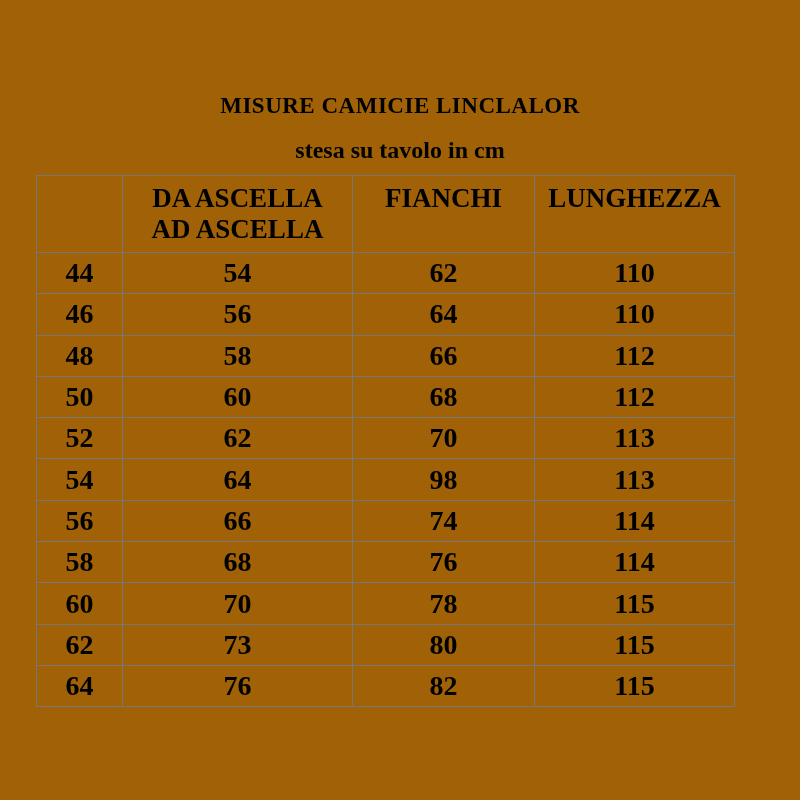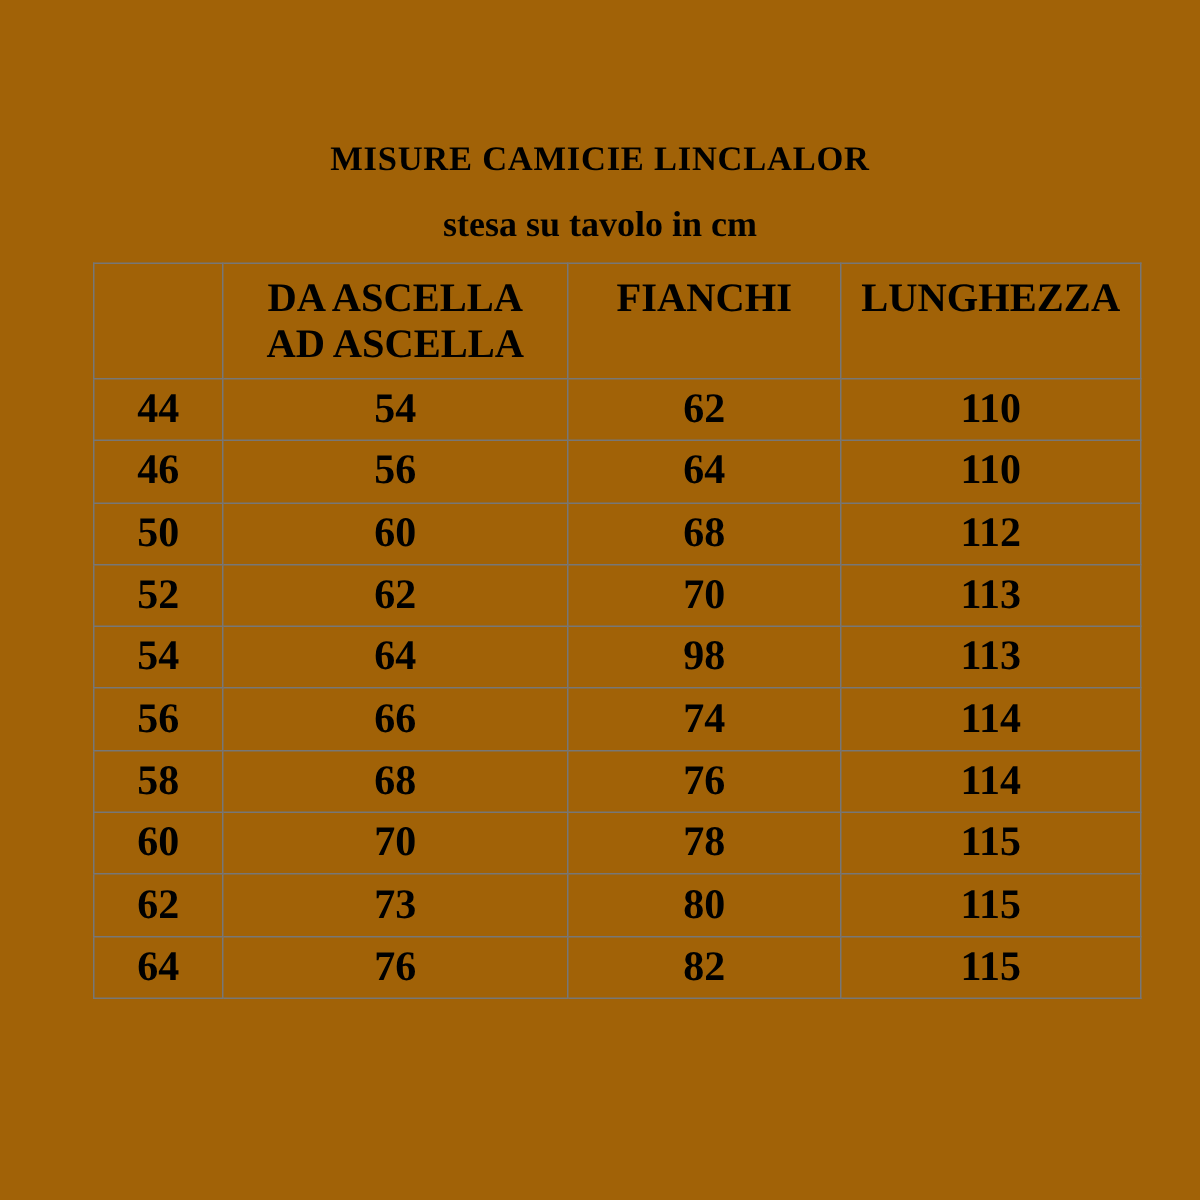--- a/index.html
+++ b/index.html
@@ -31,21 +31,21 @@
     top: 137px;
     left: 0;
     width: 100%;
     text-align: center;
     font-weight: bold;
     font-size: 24px;
   }
   table.size-table {
     position: absolute;
     top: 175px;
-    left: 62px;
+    left: 36px;
     width: 698px;
     border-collapse: collapse;
     table-layout: fixed;
   }
   .size-table th,
   .size-table td {
     border: 1px solid #777777;
     font-weight: bold;
     text-align: center;
     font-family: "Liberation Serif", serif;
@@ -100,20 +100,26 @@
           <td>62</td>
           <td>110</td>
         </tr>
         <tr>
           <td>46</td>
           <td>56</td>
           <td>64</td>
           <td>110</td>
         </tr>
         <tr>
+          <td>48</td>
+          <td>58</td>
+          <td>66</td>
+          <td>112</td>
+        </tr>
+        <tr>
           <td>50</td>
           <td>60</td>
           <td>68</td>
           <td>112</td>
         </tr>
         <tr>
           <td>52</td>
           <td>62</td>
           <td>70</td>
           <td>113</td>

